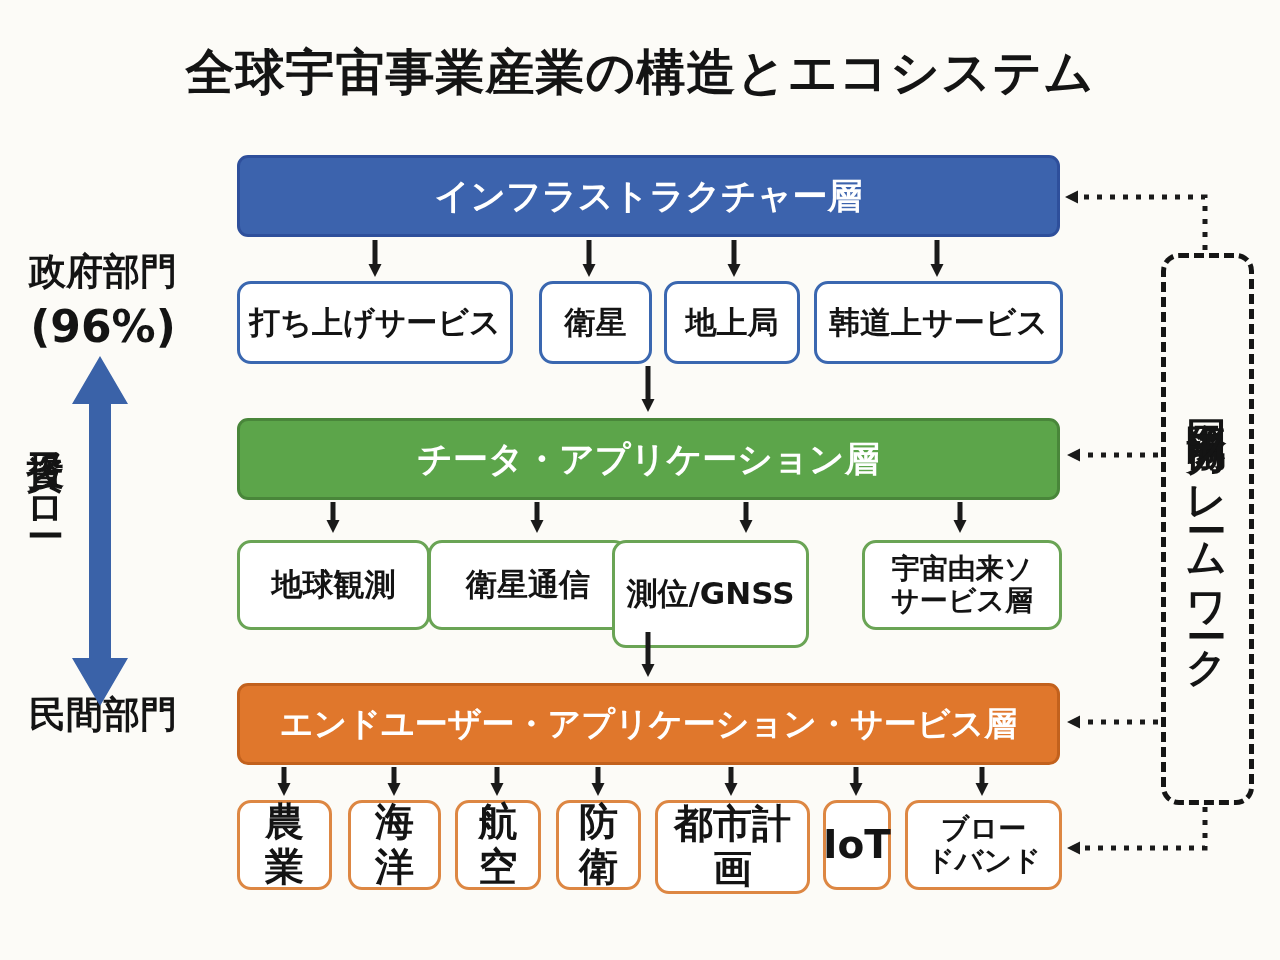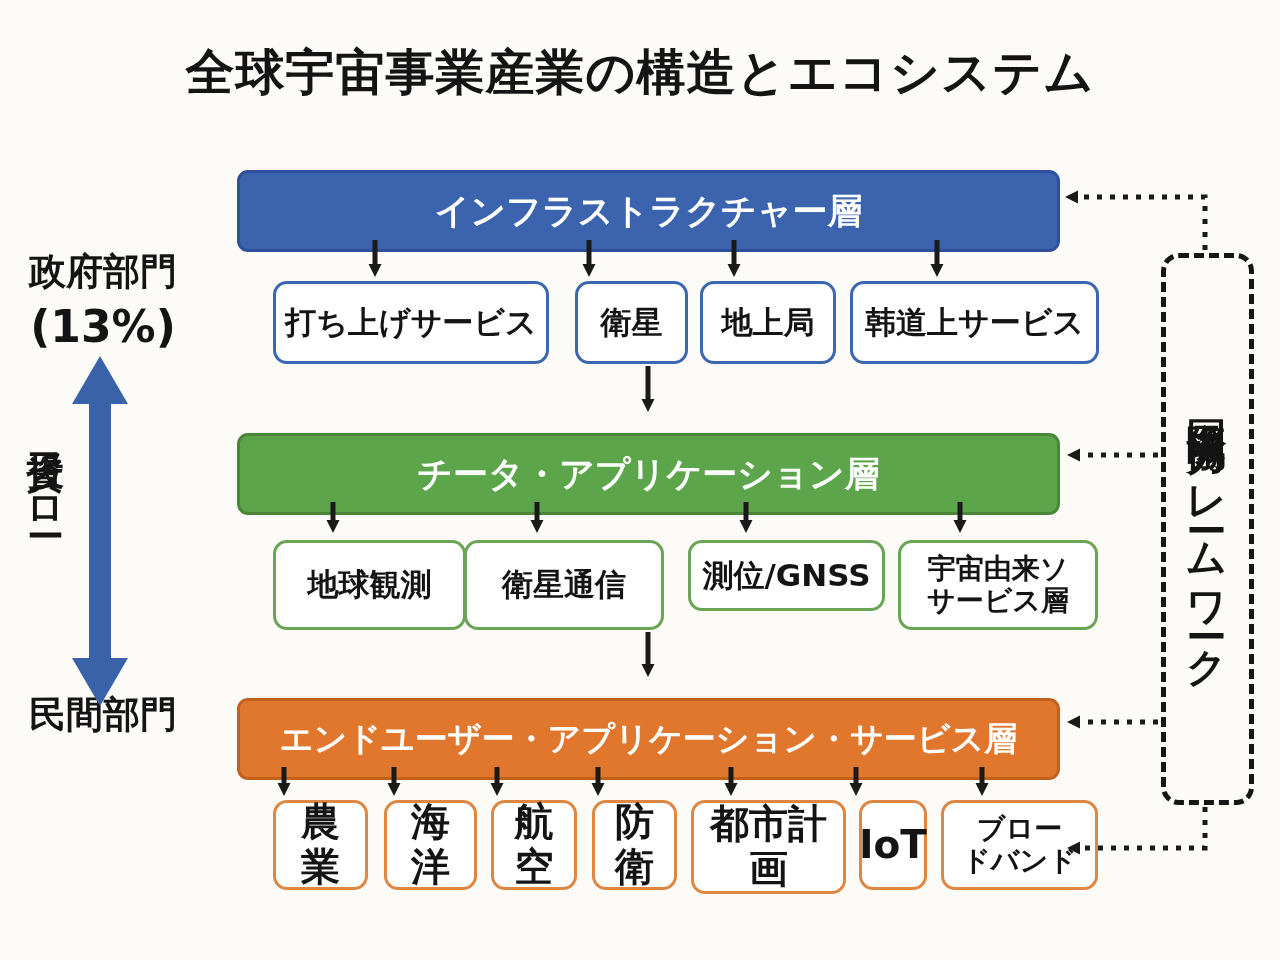--- a/index.html
+++ b/index.html
@@ -10,31 +10,30 @@
     color:var(--text-dark,#141414);
   }
   *{box-sizing:border-box;}
   .title{
     position:absolute;left:0;right:0;top:40px;text-align:center;
     font-size:49px;font-weight:900;letter-spacing:1px;
   }
   .layer{
     position:absolute;left:237px;width:823px;height:82px;border-radius:11px;
     display:flex;align-items:center;justify-content:center;
-    color:#fff;font-weight:800;font-size:35px;margin-top:15px;
+    color:#fff;font-weight:800;font-size:35px;
   }
   .layer.blue{top:155px;background:var(--blue);border:3px solid var(--blue-border);}
   .layer.green{top:418px;background:var(--green);border:3px solid var(--green-border);}
   .layer.orange{top:683px;background:var(--orange);border:3px solid var(--orange-border);font-size:33px;}
   .sub{
     position:absolute;background:#fff;border-radius:14px;
     display:flex;align-items:center;justify-content:center;
     font-weight:700;text-align:center;white-space:pre-line;line-height:1.15;
     padding:0 6px;
-    margin-left:36px;
   }
   .sub.b{border:3px solid var(--blue-item-border);font-size:31px;}
   .sub.g{border:3px solid var(--green-item-border);font-size:31px;}
   .sub.o{border:3px solid var(--orange-item-border);font-size:39px;}
   .sub.small{font-size:28px;}
   .framework{
     position:absolute;left:1161px;top:253px;width:93px;height:552px;
     border:5px dashed #151515;border-radius:18px;
     display:flex;align-items:center;justify-content:center;
   }
@@ -54,21 +53,21 @@
   .sa{fill:none;stroke:var(--connector,#1a1a1a);stroke-width:5;}
   .da{fill:none;stroke:var(--connector,#1a1a1a);stroke-width:5;stroke-dasharray:5 8;}
 </style>
 </head>
 <body>
 
 <div class="title">全球宇宙事業産業の構造とエコシステム</div>
 
 <div class="side-label" style="top:247px;">
   <div class="l1">政府部門</div>
-  <div class="l2">(13%)</div>
+  <div class="l2">(96%)</div>
 </div>
 <div class="invest-label">投資フロー</div>
 <div class="side-label" style="top:690px;">
   <div class="l1">民間部門</div>
 </div>
 
 <div class="layer blue">
   <span>インフラストラクチャー層</span>
 </div>
 <div class="layer green">
@@ -78,21 +77,21 @@
   <span>エンドユーザー・アプリケーション・サービス層</span>
 </div>
 
 <div class="sub b" style="left:237px;top:281px;width:276px;height:83px;">打ち上げサービス</div>
 <div class="sub b" style="left:539px;top:281px;width:113px;height:83px;">衛星</div>
 <div class="sub b" style="left:664px;top:281px;width:136px;height:83px;">地上局</div>
 <div class="sub b" style="left:814px;top:281px;width:249px;height:83px;">韩道上サービス</div>
 
 <div class="sub g" style="left:237px;top:540px;width:193px;height:90px;">地球観測</div>
 <div class="sub g" style="left:428px;top:540px;width:200px;height:90px;">衛星通信</div>
-<div class="sub g" style="left:652px;top:540px;width:197px;height:71px;">測位/GNSS</div>
+<div class="sub g" style="left:612px;top:540px;width:197px;height:108px;">測位/GNSS</div>
 <div class="sub g small" style="left:862px;top:540px;width:200px;height:90px;">宇宙由来ソ
 サービス層</div>
 
 <div class="sub o" style="left:237px;top:800px;width:95px;height:90px;">農業</div>
 <div class="sub o" style="left:348px;top:800px;width:93px;height:90px;">海洋</div>
 <div class="sub o" style="left:455px;top:800px;width:86px;height:90px;">航空</div>
 <div class="sub o" style="left:556px;top:800px;width:85px;height:90px;">防衛</div>
 <div class="sub o" style="left:655px;top:800px;width:155px;height:94px;">都市計画</div>
 <div class="sub o" style="left:823px;top:800px;width:68px;height:90px;">IoT</div>
 <div class="sub o small" style="left:905px;top:800px;width:157px;height:90px;">ブロー

